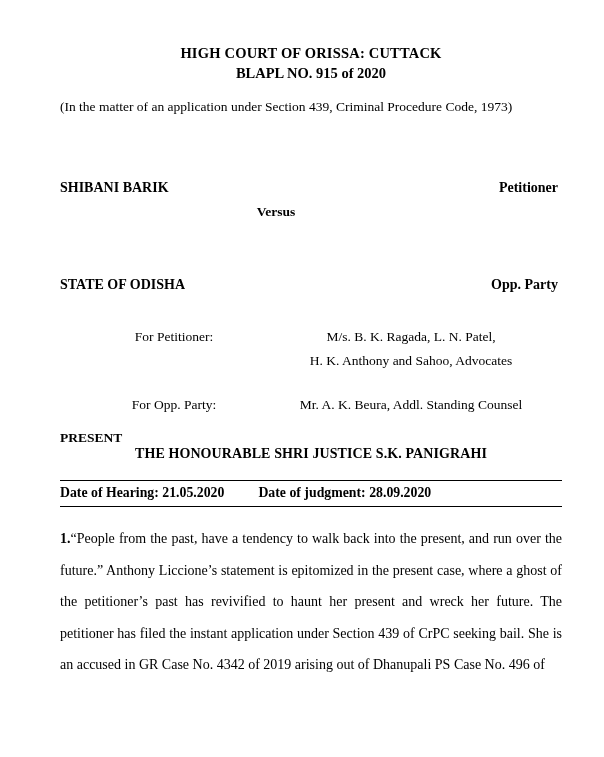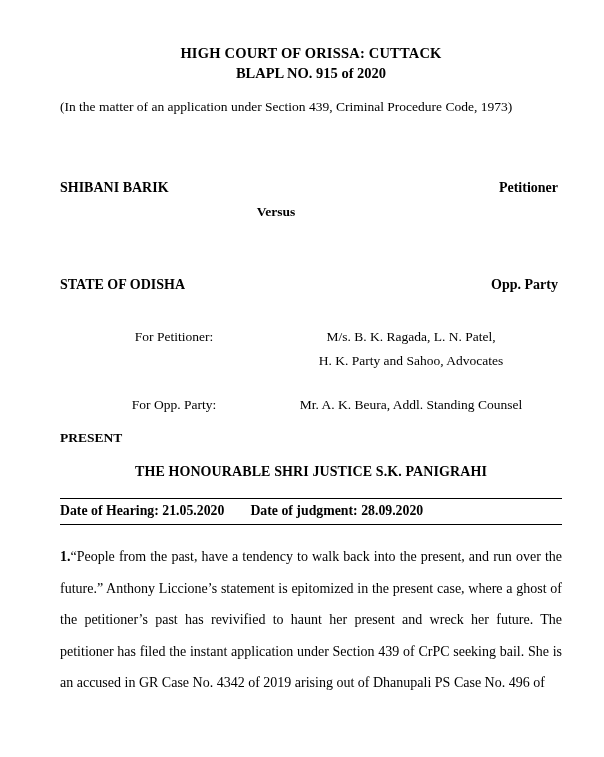--- a/index.html
+++ b/index.html
@@ -82,32 +82,31 @@
   .counsel-gap { height: 20px; }
   .present {
     font-weight: bold;
     font-size: 13.5px;
     margin-top: 16px;
   }
   .judge {
     text-align: center;
     font-weight: bold;
     font-size: 14px;
-    margin-top: 18px;
     letter-spacing: 0.1px;
   }
   .dates {
     margin-top: 18px;
     border-top: 1.6px solid #000;
     border-bottom: 1.6px solid #000;
     font-weight: bold;
     font-size: 13.8px;
     padding: 4px 0 5px 0;
     display: flex;
-    gap: 26px;
+    gap: 34px;
   }
   .dates .d1 { white-space: nowrap; }
   .dates .d2 { white-space: nowrap; }
   .para {
     margin-top: 16px;
     font-size: 14px;
     line-height: 2.25;
     text-align: justify;
     text-justify: inter-word;
   }
@@ -137,21 +136,21 @@
     <span class="right">Opp. Party</span>
   </div>
 
   <div class="counsel-block">
     <div class="counsel-row">
       <span class="label">For Petitioner:</span>
       <span class="value">M/s. B. K. Ragada, L. N. Patel,</span>
     </div>
     <div class="counsel-row">
       <span class="label"></span>
-      <span class="value">H. K. Party and Sahoo, Advocates</span>
+      <span class="value">H. K. Anthony and Sahoo, Advocates</span>
     </div>
     <div class="counsel-gap"></div>
     <div class="counsel-row">
       <span class="label">For Opp. Party:</span>
       <span class="value">Mr. A. K. Beura, Addl. Standing Counsel</span>
     </div>
   </div>
 
   <div class="present">PRESENT</div>
 

